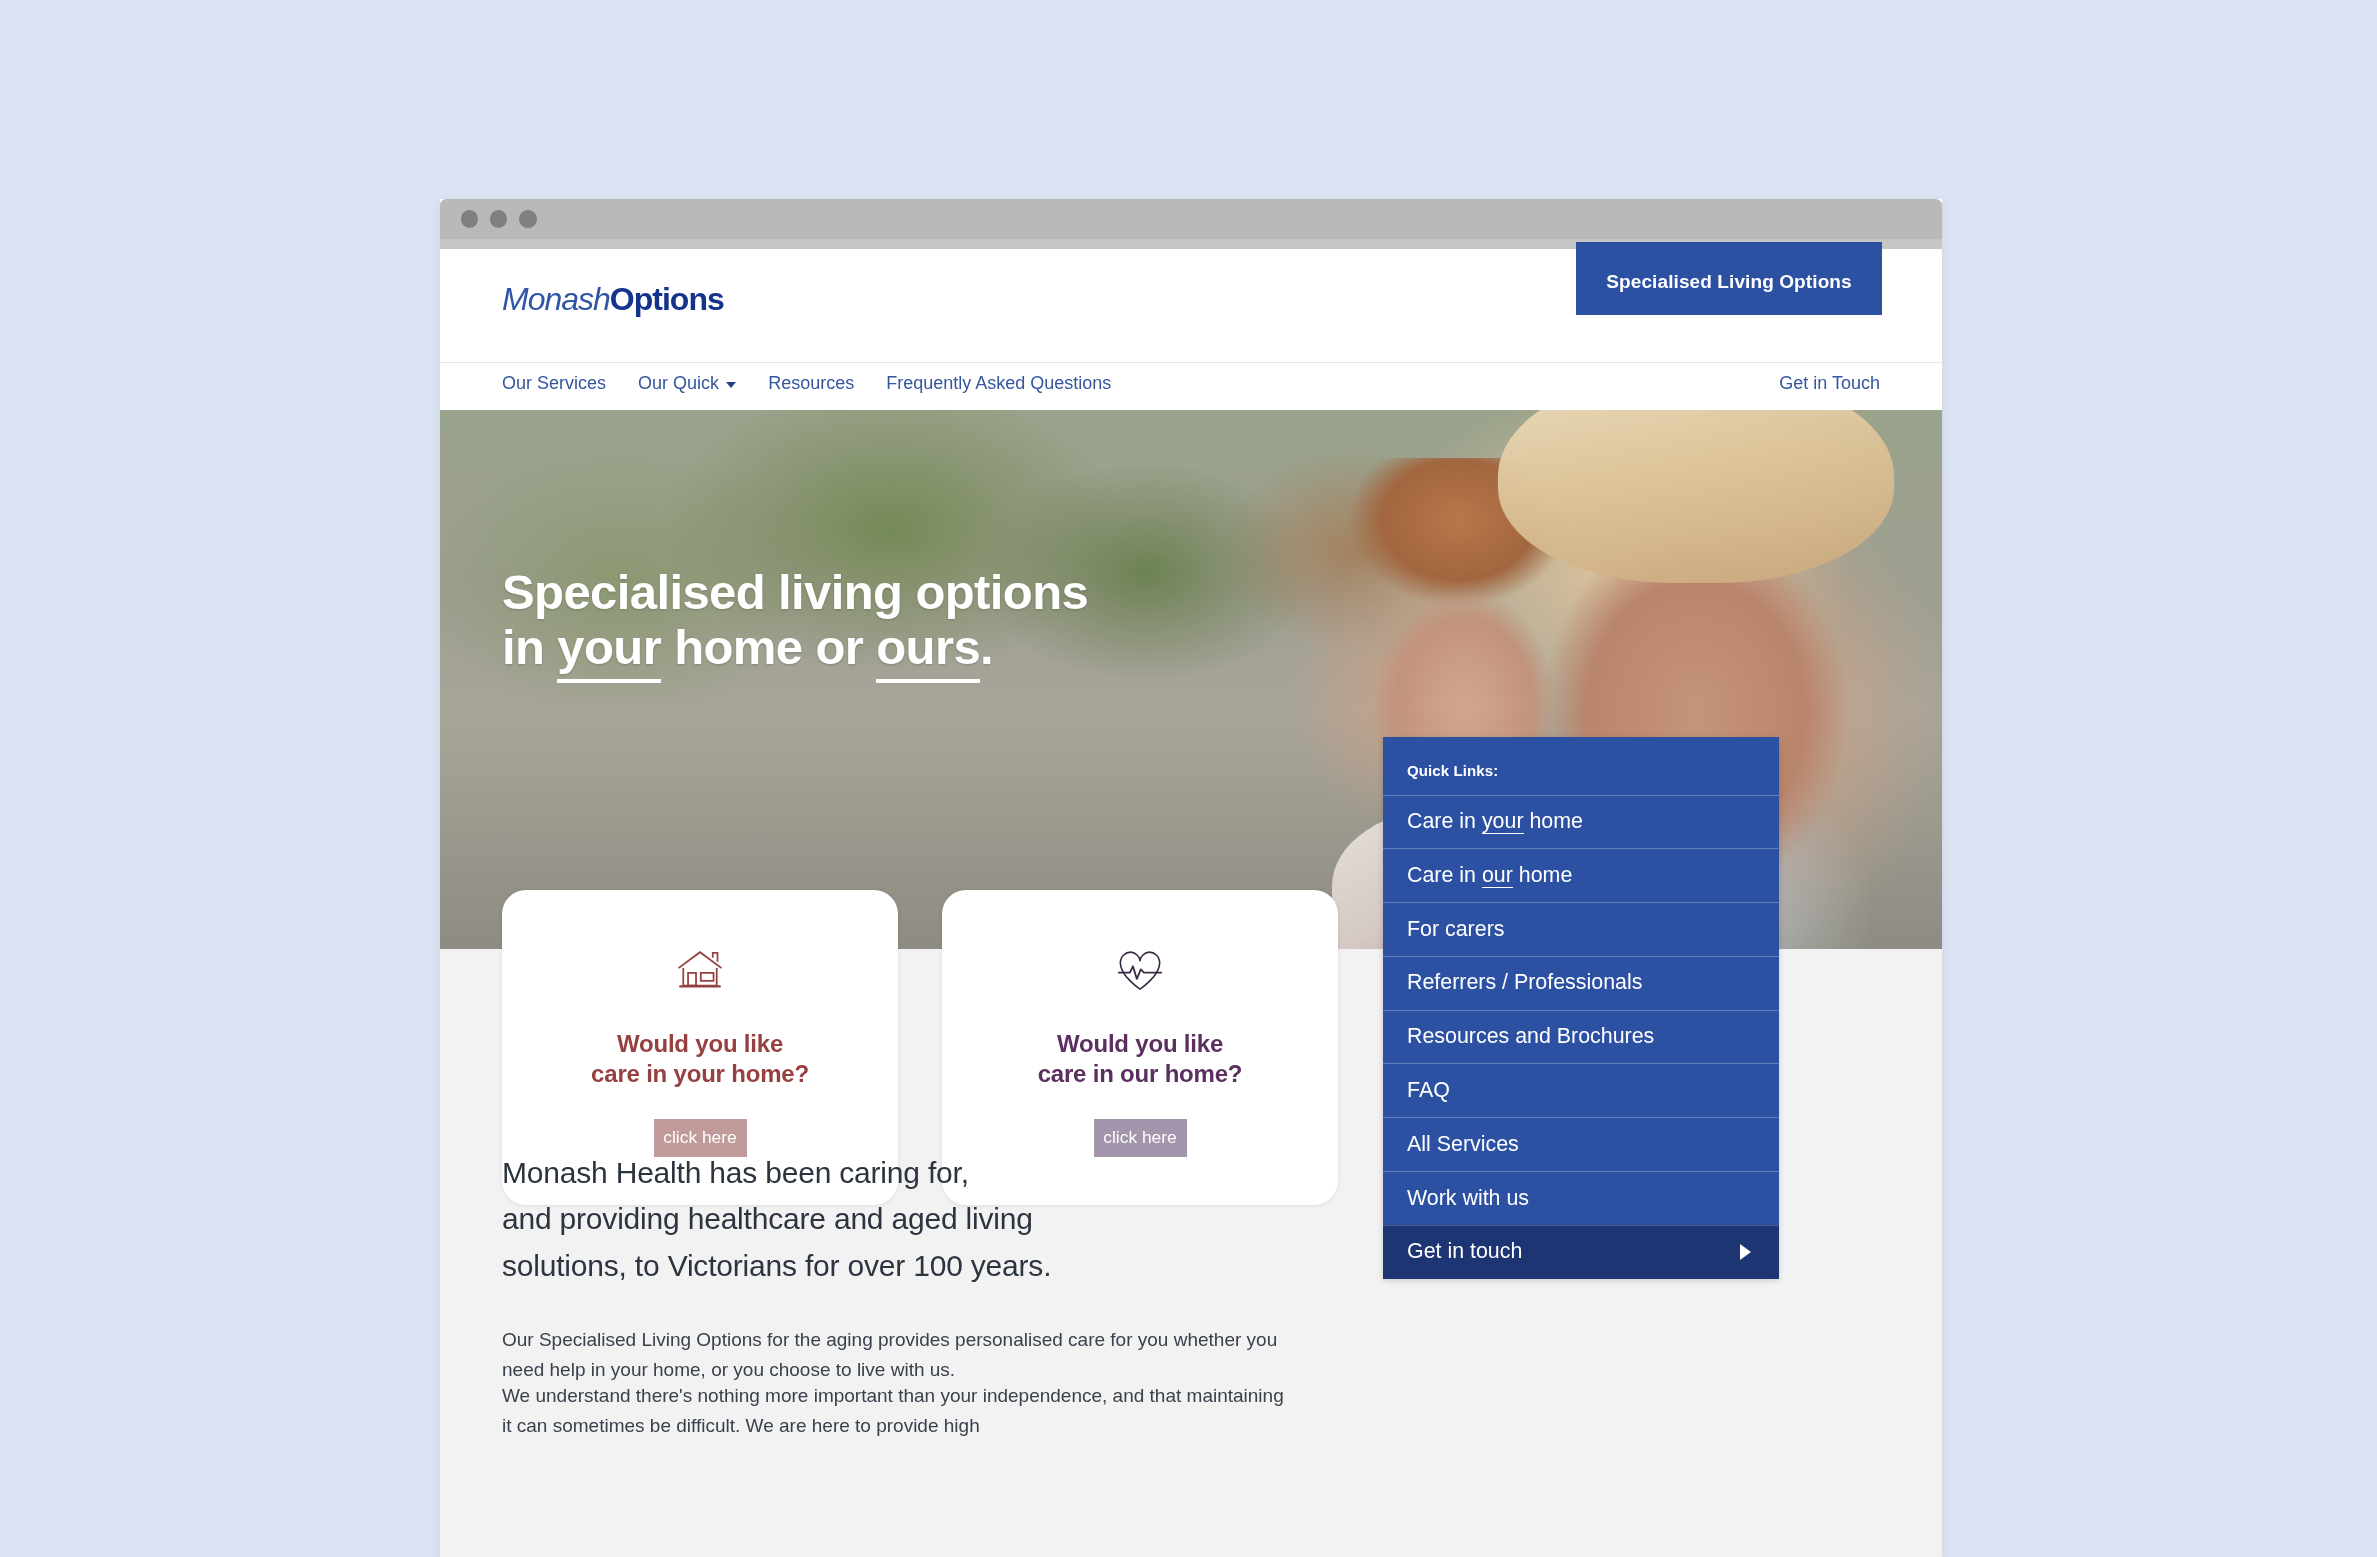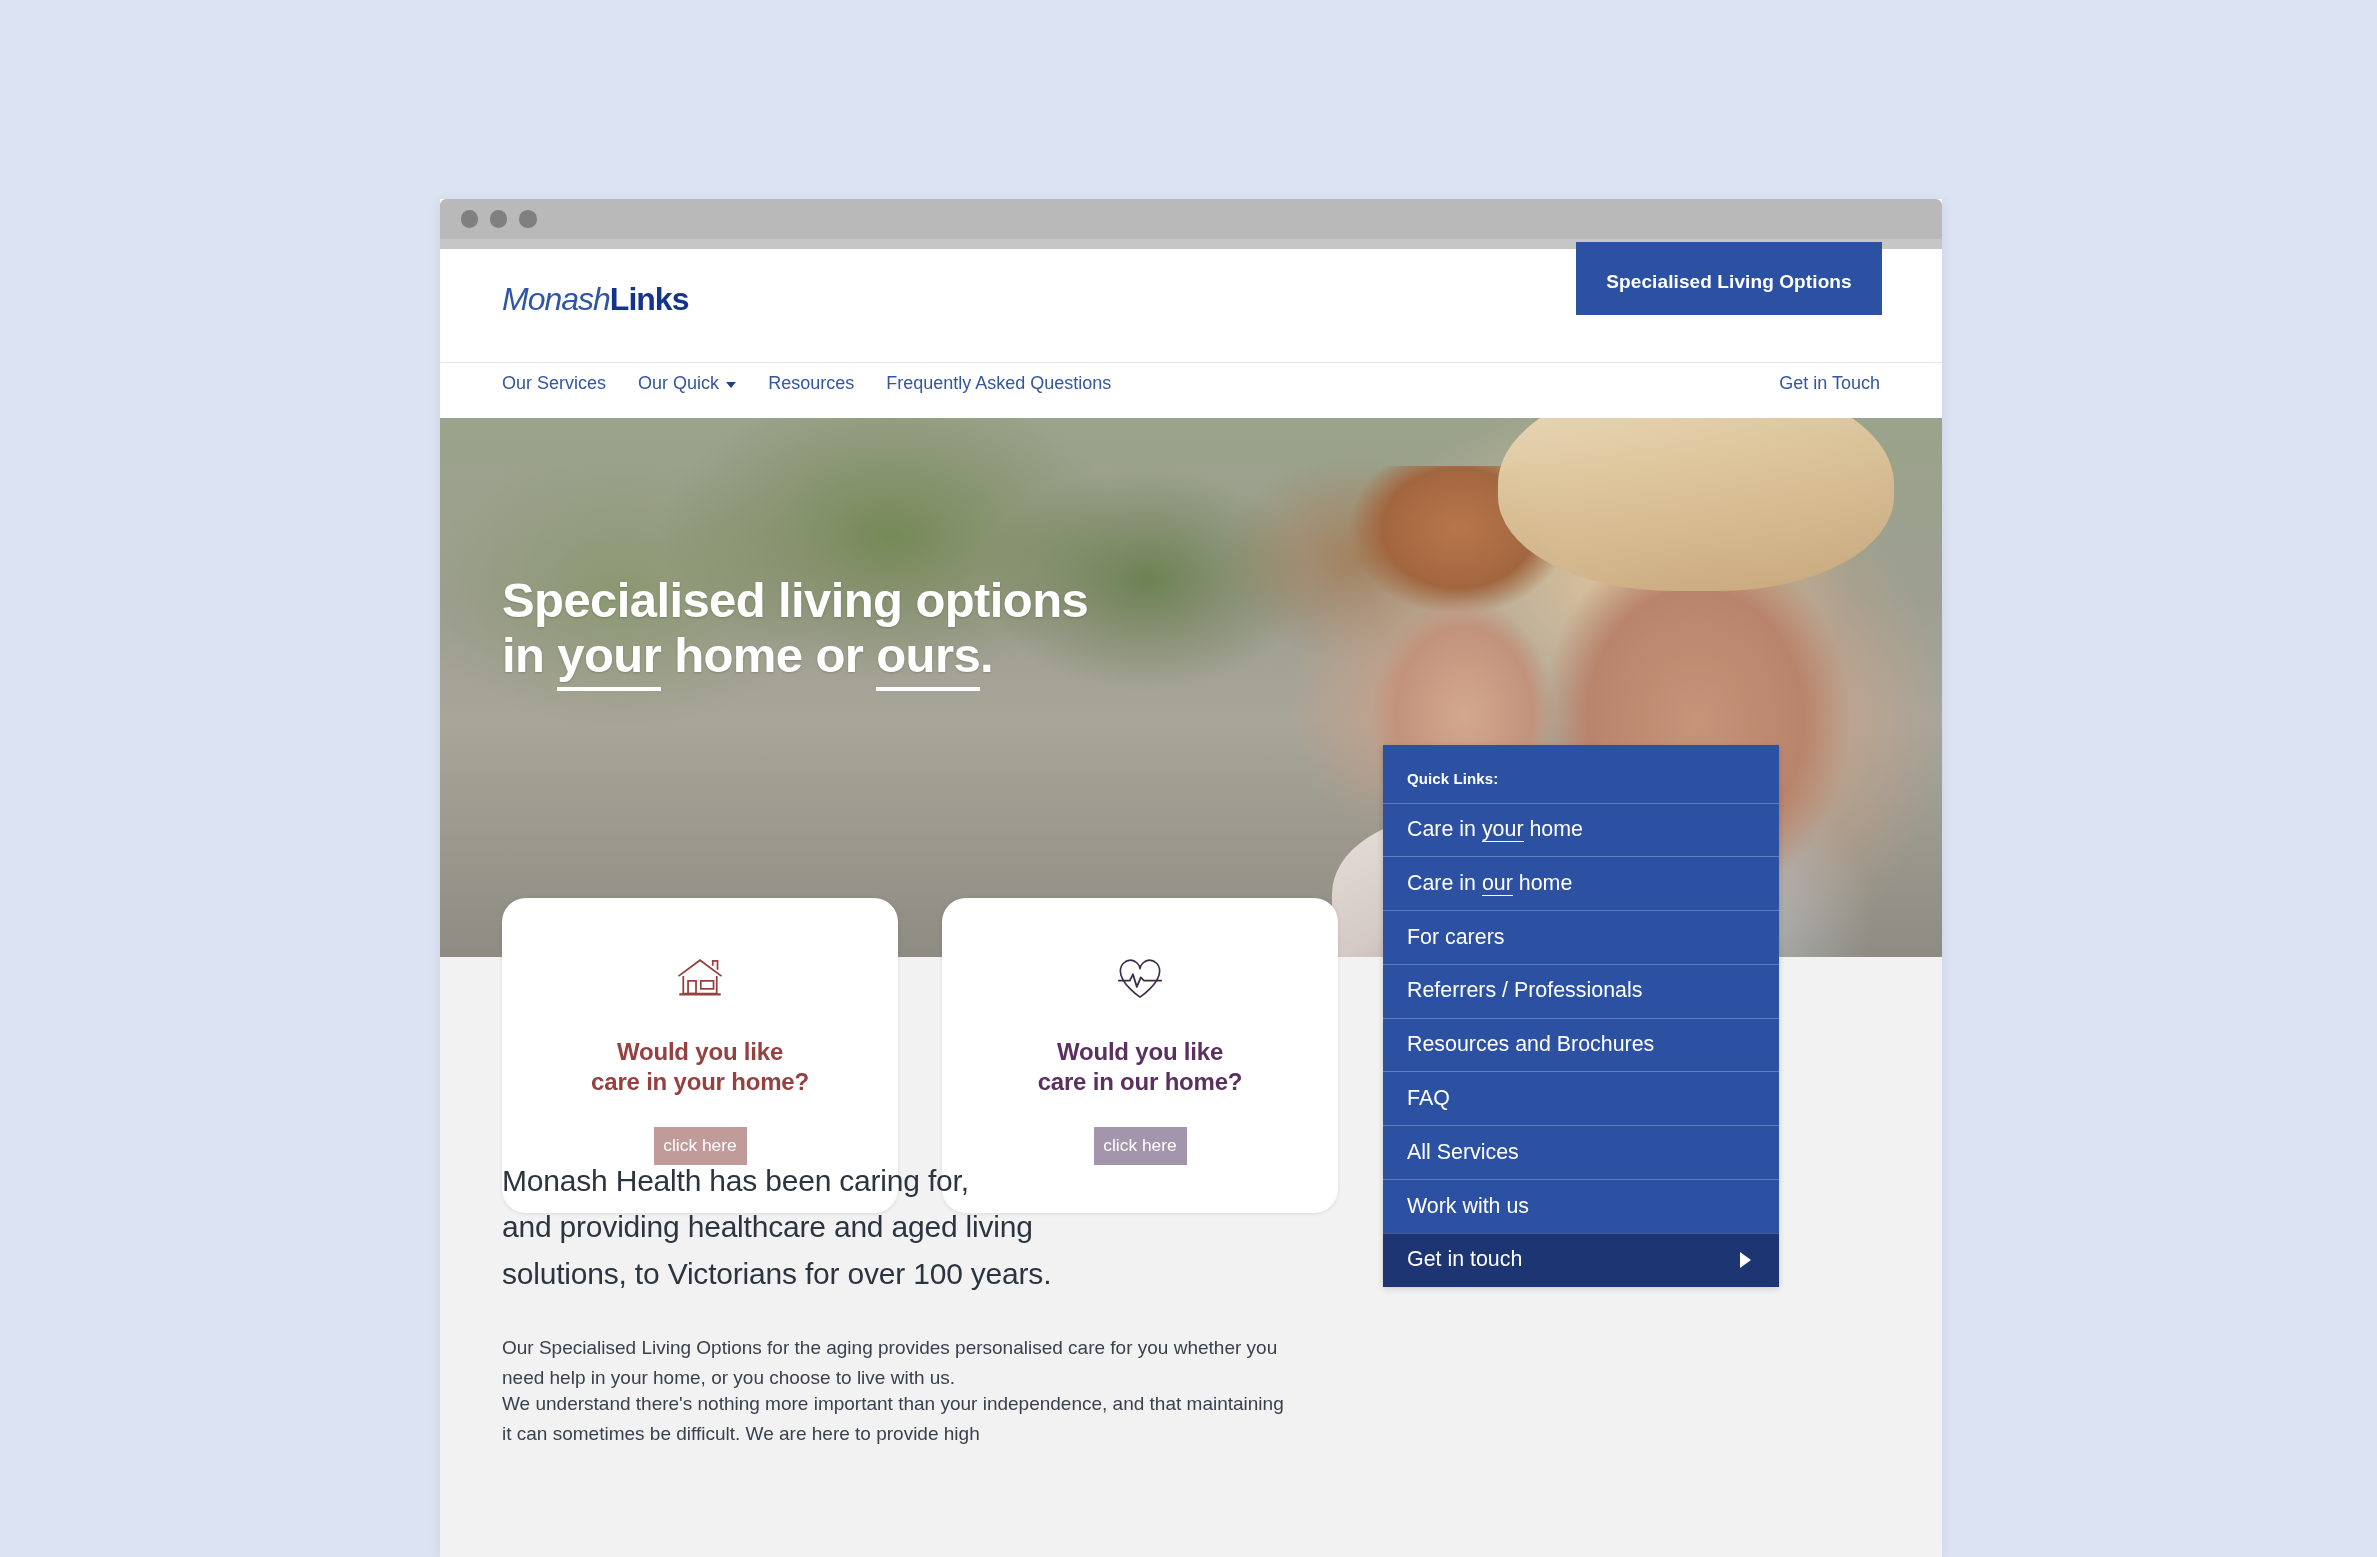--- a/index.html
+++ b/index.html
@@ -96,21 +96,21 @@
     top: -6.3px;
     width: 306px;
     height: 6.3px;
     background: #2c51a3;
   }
 
   
   .nav-bar {
     position: relative;
     background: #ffffff;
-    height: 56px;
+    height: 48px;
     border-top: 1.6px solid #e6e6e6;
     padding: 0 60px;
   }
   .nav-left {
     position: absolute;
     left: 62px;
     top: 10.3px;
     display: flex;
     gap: 32px;
     align-items: center;
@@ -348,21 +348,21 @@
 
   <div class="titlebar">
     <span class="dot"></span>
     <span class="dot"></span>
     <span class="dot"></span>
   </div>
   <div class="titlebar-under"></div>
 
   <div class="site-header">
     <div class="logo">
-      <span class="monash">Monash</span><span class="health">Links</span>
+      <span class="monash">Monash</span><span class="health">Options</span>
     </div>
     <div class="slo-accent"></div>
     <button class="slo-button">Specialised Living Options</button>
   </div>
 
   <div class="nav-bar">
     <div class="nav-left">
       <span class="nav-item">
         <span>Our Services</span>
       </span>

